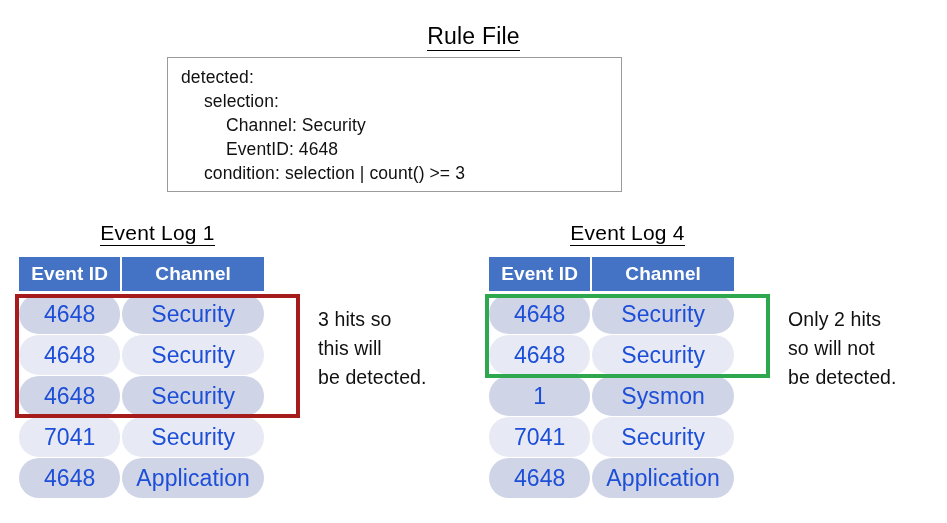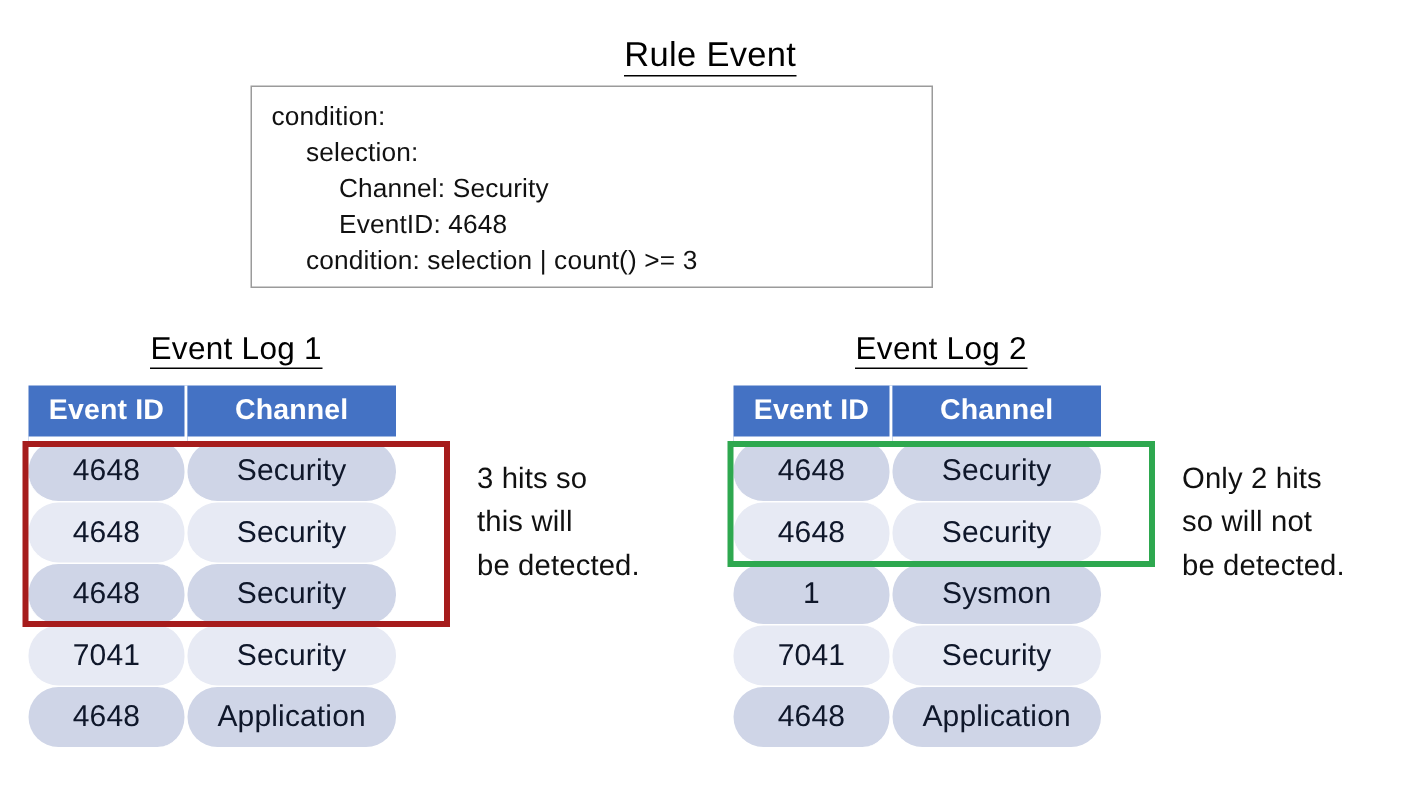--- a/index.html
+++ b/index.html
@@ -94,24 +94,24 @@
     height: 34px;
     text-align: center;
     letter-spacing: 0.1px;
     border-right: 2px solid #ffffff;
     border-bottom: 3px solid #ffffff;
     padding: 0;
   }
   .log-table th:last-child { border-right: none; }
 
   .log-table td {
-    font-size: 20px;
+    font-size: 23px;
     height: 40px;
     text-align: center;
-    color: #0f172a;
+    color: #1d4ed8;
     border-right: 2px solid #ffffff;
     border-bottom: 1.5px solid #ffffff;
     padding: 0;
     letter-spacing: 0.1px;
     border-radius: 20px;
   }
   .log-table td:last-child { border-right: none; }
   .log-table tr:last-child td { border-bottom: none; }
 
   .log-table td.col-id { width: 123px; }
@@ -152,25 +152,25 @@
     white-space: pre-line;
     letter-spacing: 0.1px;
   }
   #annotation-left { left: 318px; top: 305px; width: 160px; }
   #annotation-right { left: 788px; top: 305px; width: 160px; }
 </style>
 </head>
 <body>
 
 <div id="rule-file-title">
-  <span>Rule Event</span>
+  <span>Rule File</span>
 </div>
 
 <div id="rule-file-box">
-  <div class="rule-line rl0 rly0">condition:</div>
+  <div class="rule-line rl0 rly0">detected:</div>
   <div class="rule-line rl1 rly1">selection:</div>
   <div class="rule-line rl2 rly2">Channel: Security</div>
   <div class="rule-line rl3 rly3">EventID: 4648</div>
   <div class="rule-line rl4 rly4">condition: selection | count() &gt;= 3</div>
 </div>
 
 <div class="log-title" id="event-log-1-title">
   <span>Event Log 1</span>
 </div>
 
@@ -205,21 +205,21 @@
   </tbody>
 </table>
 
 <div class="highlight-box" id="red-highlight-box" style="border-color: rgb(166, 28, 28);"></div>
 
 <div class="annotation" id="annotation-left">3 hits so
 this will
 be detected.</div>
 
 <div class="log-title" id="event-log-2-title">
-  <span>Event Log 2</span>
+  <span>Event Log 4</span>
 </div>
 
 <table class="log-table" id="event-log-2-table">
   <thead>
     <tr>
       <th class="col-id">Event ID</th>
       <th class="col-ch">Channel</th>
     </tr>
   </thead>
   <tbody>

